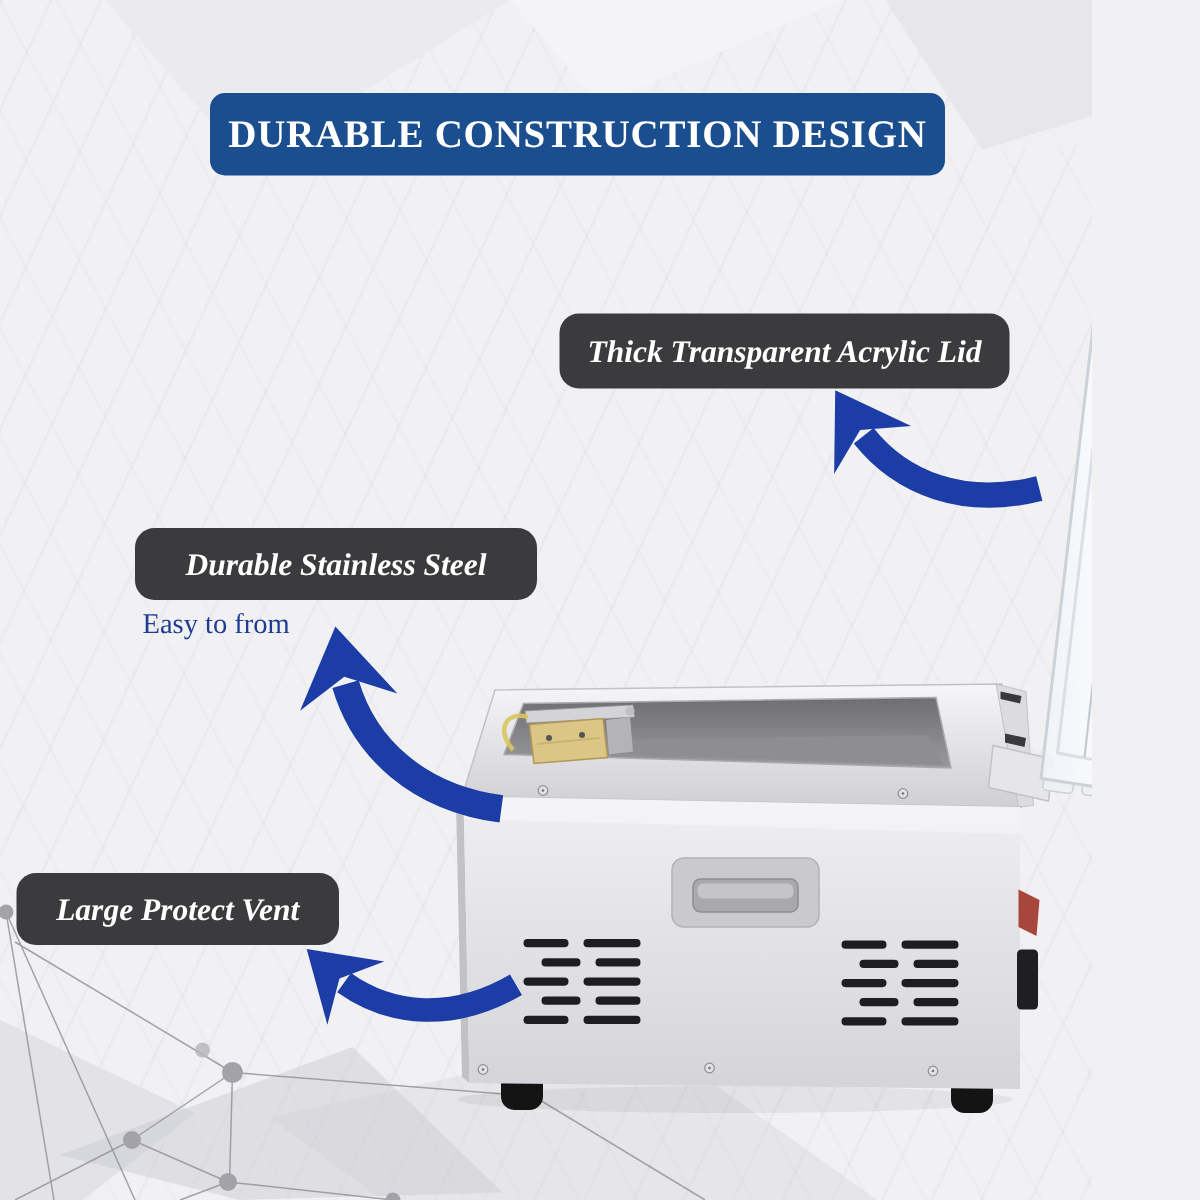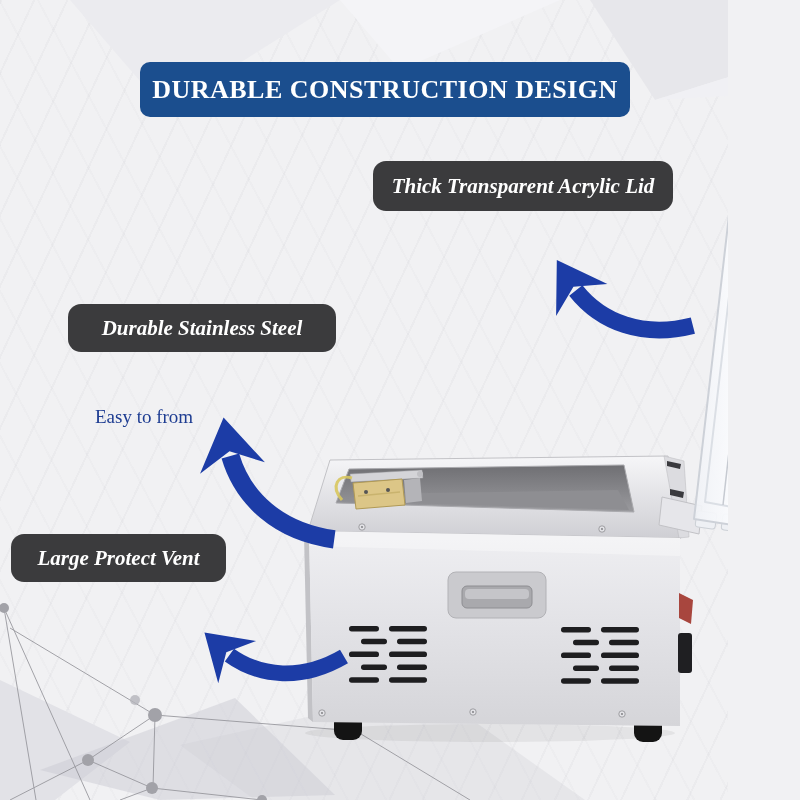--- a/index.html
+++ b/index.html
@@ -14,24 +14,24 @@
   svg.layer{position:absolute;left:0;top:0;width:800px;height:800px;}
   .z0{z-index:0}.z1{z-index:1}.z2{z-index:2}
   .banner{
     position:absolute;left:140px;top:62px;width:490px;height:55px;z-index:3;
     background:#1b4e8e;border-radius:10px;display:flex;align-items:center;justify-content:center;
     color:#ffffff;font-weight:bold;font-size:26px;letter-spacing:.5px;
   }
   .callout{
     position:absolute;z-index:3;background:#3b3b3d;border-radius:13px;
     color:#ffffff;font-weight:bold;font-style:italic;font-size:21px;
-    display:flex;align-items:center;justify-content:center;
+    display:flex;align-items:center;justify-content:center;margin-top:48px;
   }
   #co-lid{left:373px;top:161px;width:300px;height:50px;}
-  #co-steel{left:68px;top:304px;width:268px;height:48px;}
+  #co-steel{left:90px;top:304px;width:268px;height:48px;}
   #co-vent{left:11px;top:534px;width:215px;height:48px;}
   .sub{position:absolute;z-index:3;color:#1e3d92;font-size:19px;white-space:nowrap;}
   #sub-lid{left:355px;top:224px;width:345px;text-align:center;}
   #sub-steel-1{left:95px;top:366px;}
   #sub-steel-2{left:95px;top:406px;}
   #sub-vent{left:8px;top:593px;}
 </style>
 </head>
 <body>
 

